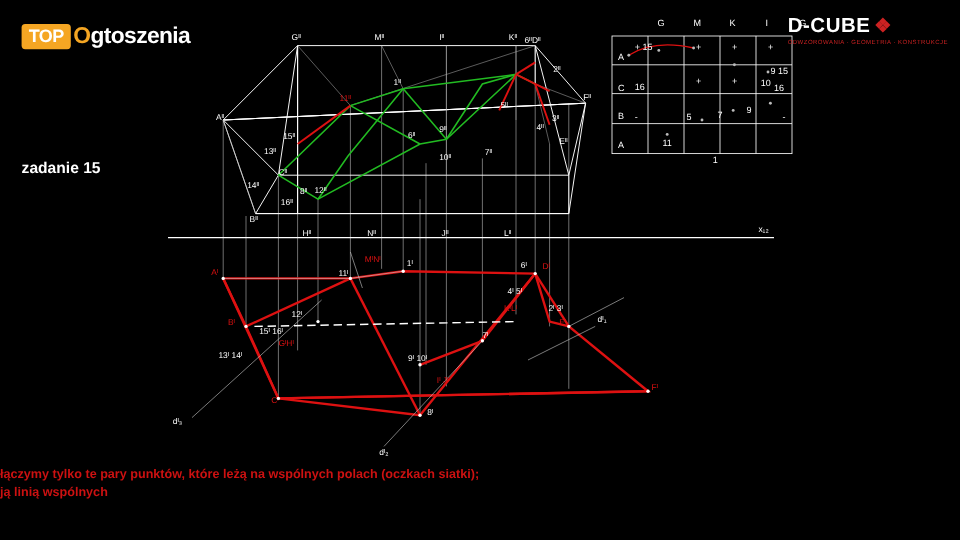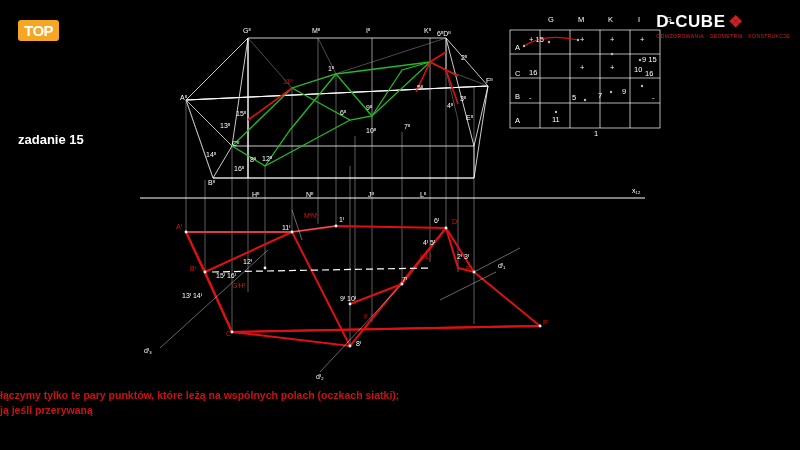--- a/index.html
+++ b/index.html
@@ -337,27 +337,28 @@
       <text x="622" y="94" class="tbl-txt">9</text>
       <text x="652" y="100" class="tbl-txt">-</text>
 
       <text x="552" y="122" class="tbl-txt">11</text>
       <text x="594" y="136" class="tbl-txt">1</text>
     </g>
   </svg>
 
   <div id="logo-top">
     <span class="top-badge">TOP</span>
+    <span class="og-text"><span class="o-accent">O</span><span>gtoszenia</span></span>
   </div>
 
   <div id="logo-dcube">
     <div class="dc-main"><span>D-CUBE</span><span class="dc-cube">❖</span></div>
     <div class="dc-sub">ODWZOROWANIA · GEOMETRIA · KONSTRUKCJE</div>
   </div>
 
   <div id="task-label">zadanie 15</div>
 
   <div id="caption">
     <div>łączymy tylko te pary punktów, które leżą na wspólnych polach (oczkach siatki);</div>
-    <div>ją jeśli przerywaną</div>
+    <div>ją linią wspólnych</div>
   </div>
 
 </div>
 
 </body></html>

